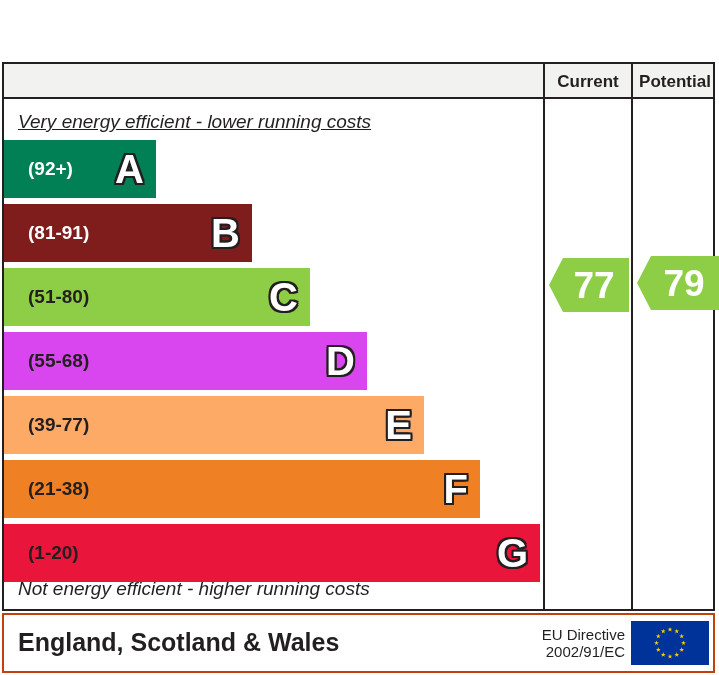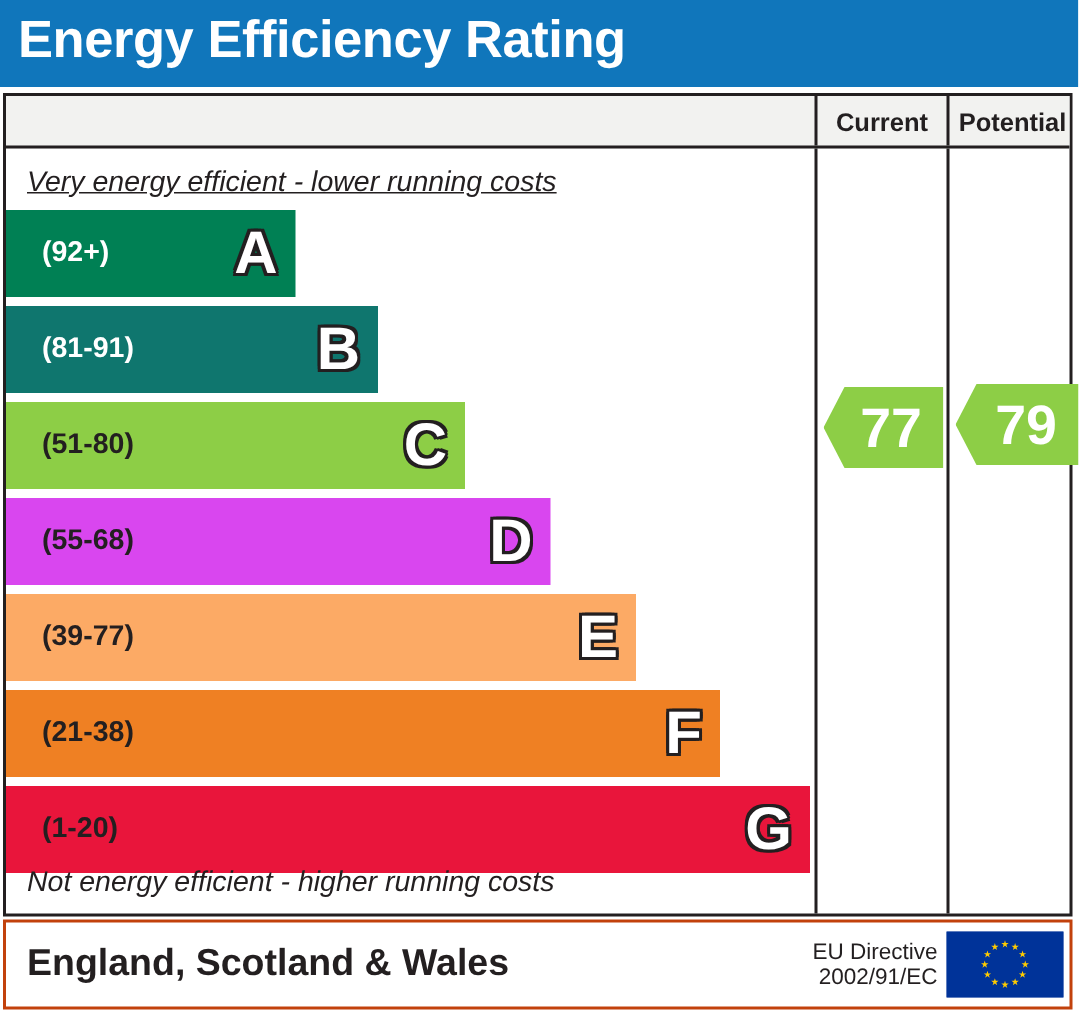--- a/index.html
+++ b/index.html
@@ -199,45 +199,42 @@
     height: 44px;
     background: #003399;
   }
   .eu-flag svg { display: block; width: 78px; height: 44px; }
 </style>
 </head>
 <body>
 
 <div class="epc">
 
-  <div class="title-bar">
-    <div class="title-text">Energy Efficiency Rating</div>
-  </div>
 
   <div class="frame">
 
     <div class="col-head">
       <div class="vdiv c1"></div>
       <div class="vdiv c2"></div>
       <div class="col-label current">Current</div>
       <div class="col-label potential">Potential</div>
     </div>
 
     <div class="vdiv c1" style="top:35px;"></div>
     <div class="vdiv c2" style="top:35px;"></div>
 
     <div class="scale">
       <div class="caption top">Very energy efficient - lower running costs</div>
 
       <div class="bands">
-        <div class="band" style="background: rgb(0, 128, 84); width: 193px; padding-left: 28px;">
+        <div class="band" style="background: rgb(0, 128, 84); width: 152px; padding-left: 28px;">
           <div class="band-range" style="color: rgb(255, 255, 255);">(92+)</div>
           <div class="band-letter">A</div>
         </div>
-        <div class="band" style="background: #0f766e; width: 248px;">
+        <div class="band" style="background: #7f1d1d; width: 248px;">
           <div class="band-range" style="color: rgb(255, 255, 255);">(81-91)</div>
           <div class="band-letter">B</div>
         </div>
         <div class="band" style="background: rgb(141, 206, 70); width: 306px;">
           <div class="band-range" style="color: rgb(35, 31, 32);">(51-80)</div>
           <div class="band-letter">C</div>
         </div>
         <div class="band" style="background: #d946ef; width: 363px;">
           <div class="band-range" style="color: rgb(35, 31, 32);">(55-68)</div>
           <div class="band-letter">D</div>

